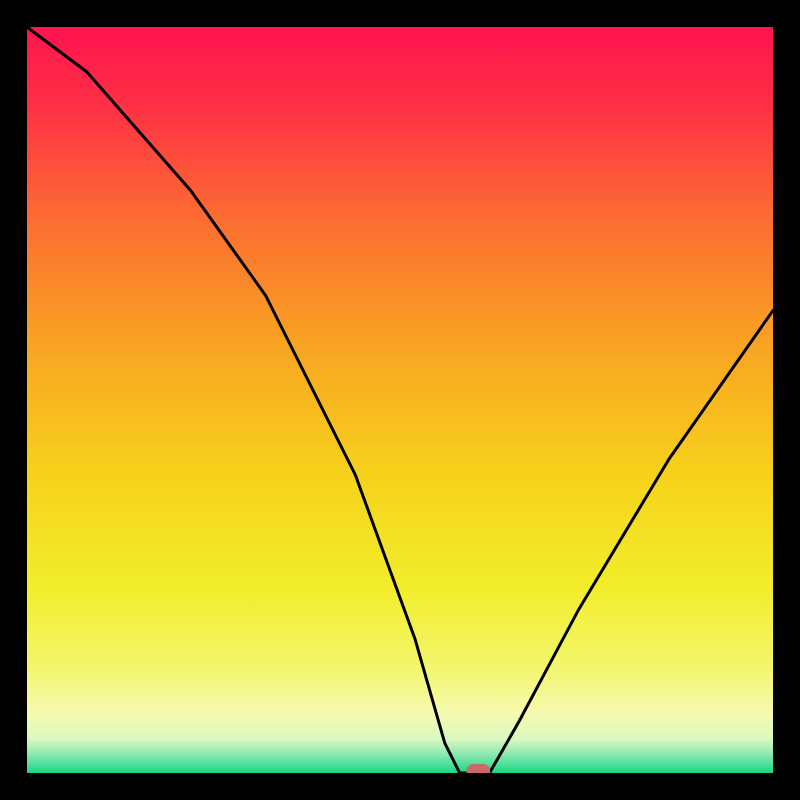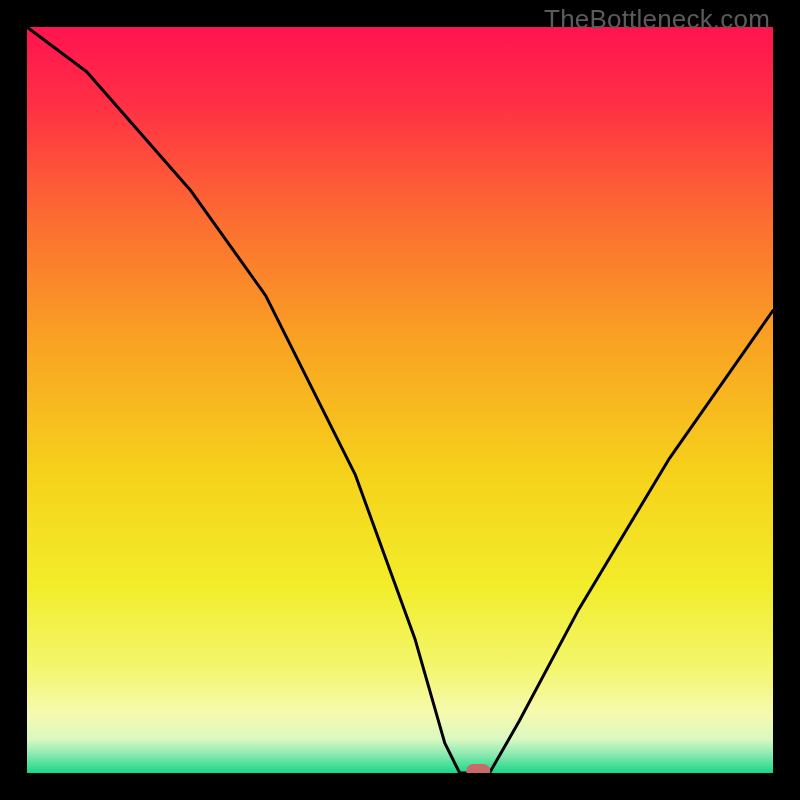--- a/index.html
+++ b/index.html
@@ -60,15 +60,14 @@
             <stop offset="97.5%" stop-color="#8be9b1"></stop>
             <stop offset="100%" stop-color="#17d786"></stop>
           </linearGradient>
       </defs>
       <rect x="0" y="0" width="746" height="746" fill="url(#bg-grad)"></rect>
       <path id="curve-path" fill="none" stroke="#000" stroke-width="3" stroke-linejoin="round" stroke-linecap="round" d="M0.0 0.0 L59.7 44.8 L164.1 164.1 L238.7 268.6 L328.2 447.6 L387.9 611.7 L417.8 716.2 L432.7 746.0 L447.6 746.0 L462.5 746.0 L492.4 693.8 L552.0 581.9 L641.6 432.7 L746.0 283.5"></path>
       <rect id="marker-rect" rx="7" ry="7" height="14" fill="#c96a6a" x="439.3" y="737.0" width="24"></rect>
     </svg>
   </div>
 
-  <div class="watermark">TheBottleneck.com</div>
 
 </div>
 
 </body></html>

